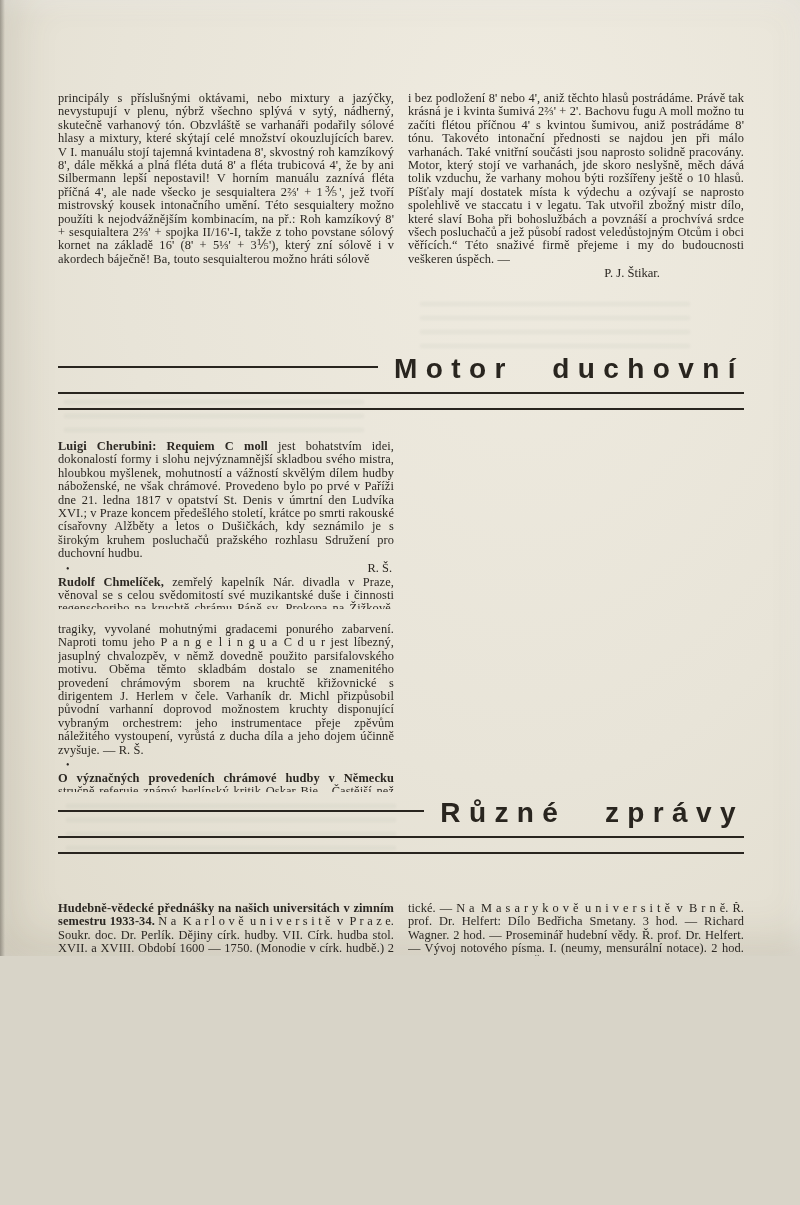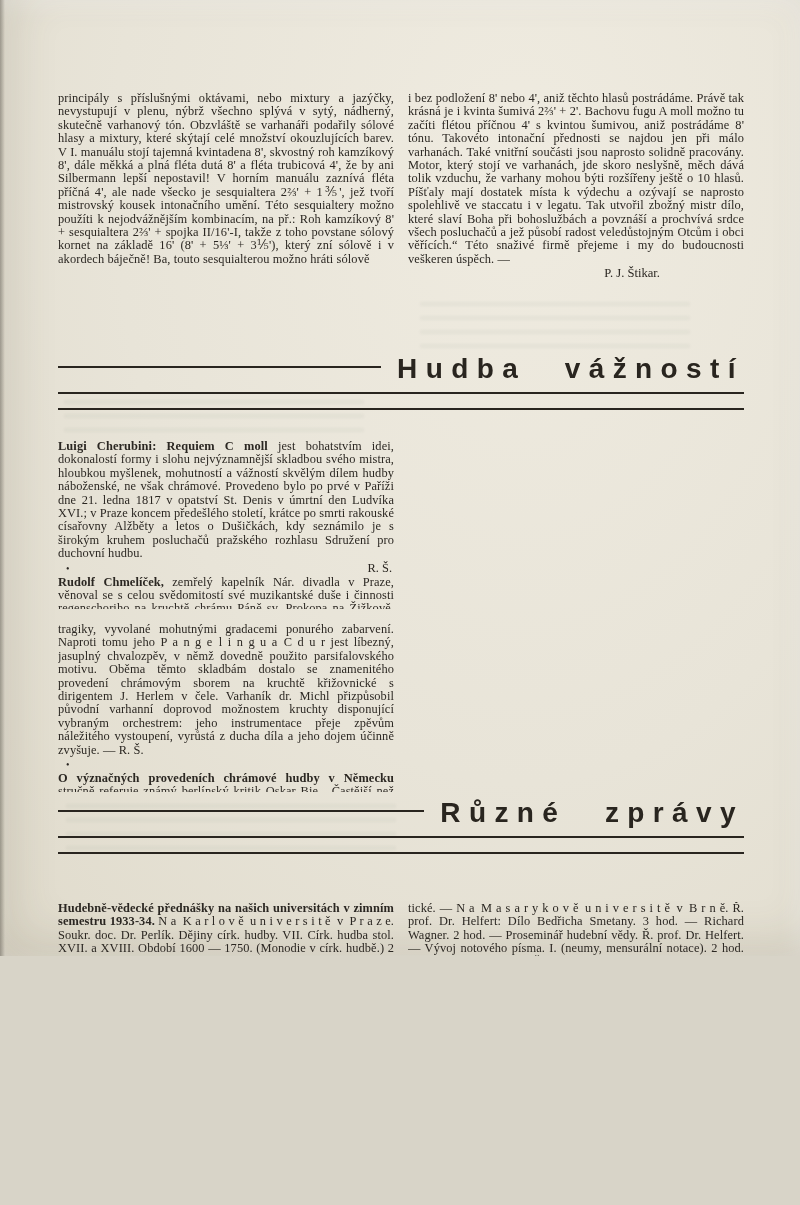--- a/index.html
+++ b/index.html
@@ -81,21 +81,21 @@
     </div>
     <div class="col">
       <p class="para">i bez podložení 8' nebo 4', aniž těchto hlasů postrádáme. Právě tak krásná je i kvinta šumivá 2⅔' + 2'. Bachovu fugu A moll možno tu začíti flétou příčnou 4' s kvintou šumivou, aniž postrádáme 8' tónu. Takovéto intonační přednosti se najdou jen při málo varhanách. Také vnitřní součásti jsou naprosto solidně pracovány. Motor, který stojí ve varhanách, jde skoro neslyšně, měch dává tolik vzduchu, že varhany mohou býti rozšířeny ještě o 10 hlasů. Píšťaly mají dostatek místa k výdechu a ozývají se naprosto spolehlivě ve staccatu i v legatu. Tak utvořil zbožný mistr dílo, které slaví Boha při bohoslužbách a povznáší a prochvívá srdce všech posluchačů a jež působí radost veledůstojným Otcům i obci věřících.“ Této snaživé firmě přejeme i my do budoucnosti veškeren úspěch. —</p>
       <div class="article-sig">P. J. Štikar.</div>
     </div>
   </div>
 
   <div class="block" style="top:352px;">
     <div class="heading-row">
       <div class="heading-rule-left"></div>
-      <div class="heading-title">Hudba vážností</div>
+      <div class="heading-title">Motor duchovní</div>
     </div>
     <div class="heading-underline u1"></div>
     <div class="heading-underline u2"></div>
   </div>
 
   <div class="block cols" style="top:440px;height:352px;flex-direction:column;">
     <div class="col">
       <p class="para"><b class="lead">Luigi Cherubini: Requiem C moll</b><span> jest bohatstvím idei, dokonalostí formy i slohu nejvýznamnější skladbou svého mistra, hloubkou myšlenek, mohutností a vážností skvělým dílem hudby náboženské, ne však chrámové. Provedeno bylo po prvé v Paříži dne 21. ledna 1817 v opatství St. Denis v úmrtní den Ludvíka XVI.; v Praze koncem předešlého století, krátce po smrti rakouské císařovny Alžběty a letos o Dušičkách, kdy seznámilo je s širokým kruhem posluchačů pražského rozhlasu Sdružení pro duchovní hudbu.</span></p>
       <div class="sig-row">
         <span class="bullet">•</span>

